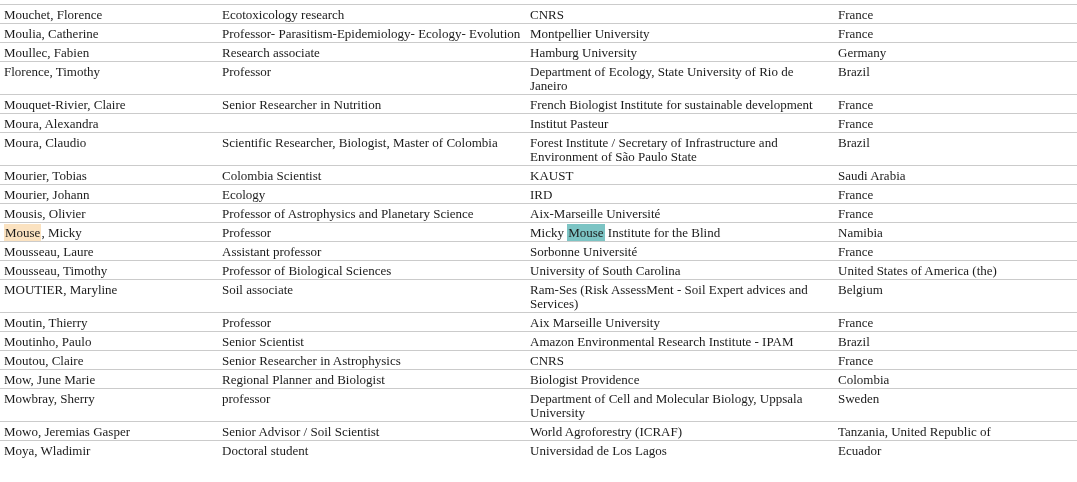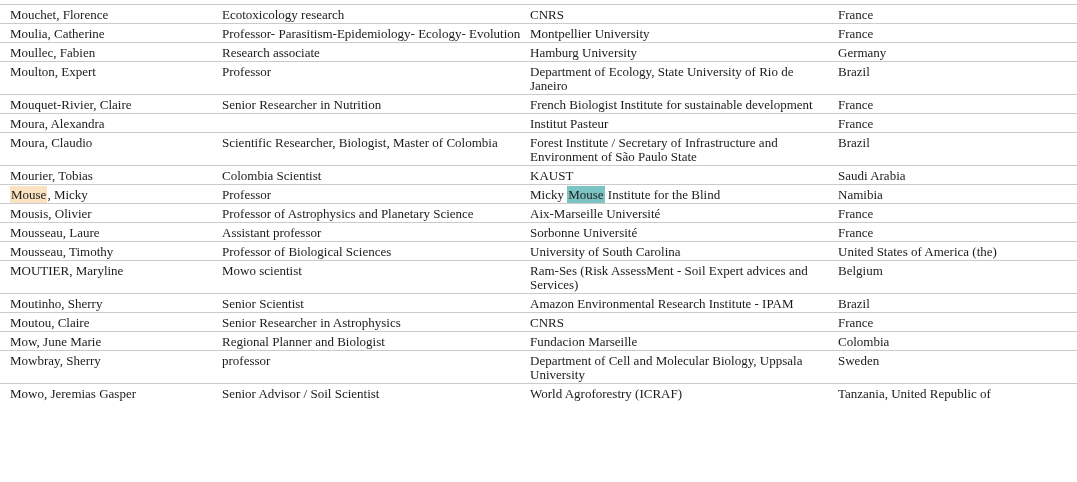--- a/index.html
+++ b/index.html
@@ -28,21 +28,21 @@
   }
   table.experts td {
     border-top: 1px solid #cbcbcb;
     vertical-align: top;
     padding: 3px 8px 1px 0;
     line-height: 14px;
     overflow: hidden;
     word-wrap: break-word;
   }
   table.experts td.col-name {
-    padding-left: 10px;
+    padding-left: 4px;
   }
   mark {
     color: inherit;
     padding: 1px 1px;
   }
 </style>
 </head>
 <body>
 
 <div class="table-viewport">
@@ -66,21 +66,21 @@
           <td class="col-institution">Montpellier University</td>
           <td class="col-country">France</td>
         </tr>
         <tr>
           <td class="col-name">Moullec, Fabien</td>
           <td class="col-title">Research associate</td>
           <td class="col-institution">Hamburg University</td>
           <td class="col-country">Germany</td>
         </tr>
         <tr>
-          <td class="col-name">Moulton, Expert</td>
+          <td class="col-name">Florence, Timothy</td>
           <td class="col-title">Professor</td>
           <td class="col-institution">Department of Ecology, State University of Rio de Janeiro</td>
           <td class="col-country">Brazil</td>
         </tr>
         <tr>
           <td class="col-name">Mouquet-Rivier, Claire</td>
           <td class="col-title">Senior Researcher in Nutrition</td>
           <td class="col-institution">French Biologist Institute for sustainable development</td>
           <td class="col-country">France</td>
         </tr>
@@ -96,74 +96,92 @@
           <td class="col-institution">Forest Institute / Secretary of Infrastructure and Environment of São Paulo State</td>
           <td class="col-country">Brazil</td>
         </tr>
         <tr>
           <td class="col-name">Mourier, Tobias</td>
           <td class="col-title">Colombia Scientist</td>
           <td class="col-institution">KAUST</td>
           <td class="col-country">Saudi Arabia</td>
         </tr>
         <tr>
-          <td class="col-name"><mark style="background-color: rgb(251, 226, 192);">Mouse</mark>, Micky</td>
-          <td class="col-title">Professor</td>
-          <td class="col-institution">Micky <mark style="background-color: rgb(124, 196, 196);">Mouse</mark> Institute for the Blind</td>
-          <td class="col-country">Namibia</td>
+          <td class="col-name">Mourier, Johann</td>
+          <td class="col-title">Ecology</td>
+          <td class="col-institution">IRD</td>
+          <td class="col-country">France</td>
         </tr>
         <tr>
           <td class="col-name">Mousis, Olivier</td>
           <td class="col-title">Professor of Astrophysics and Planetary Science</td>
           <td class="col-institution">Aix-Marseille Université</td>
           <td class="col-country">France</td>
+        </tr>
+        <tr>
+          <td class="col-name"><mark style="background-color: rgb(251, 226, 192);">Mouse</mark>, Micky</td>
+          <td class="col-title">Professor</td>
+          <td class="col-institution">Micky <mark style="background-color: rgb(124, 196, 196);">Mouse</mark> Institute for the Blind</td>
+          <td class="col-country">Namibia</td>
         </tr>
         <tr>
           <td class="col-name">Mousseau, Laure</td>
           <td class="col-title">Assistant professor</td>
           <td class="col-institution">Sorbonne Université</td>
           <td class="col-country">France</td>
         </tr>
         <tr>
           <td class="col-name">Mousseau, Timothy</td>
           <td class="col-title">Professor of Biological Sciences</td>
           <td class="col-institution">University of South Carolina</td>
           <td class="col-country">United States of America (the)</td>
         </tr>
         <tr>
           <td class="col-name">MOUTIER, Maryline</td>
-          <td class="col-title">Mowo scientist</td>
+          <td class="col-title">Soil associate</td>
           <td class="col-institution">Ram-Ses (Risk AssessMent - Soil Expert advices and Services)</td>
           <td class="col-country">Belgium</td>
         </tr>
         <tr>
-          <td class="col-name">Moutinho, Sherry</td>
+          <td class="col-name">Moutin, Thierry</td>
+          <td class="col-title">Professor</td>
+          <td class="col-institution">Aix Marseille University</td>
+          <td class="col-country">France</td>
+        </tr>
+        <tr>
+          <td class="col-name">Moutinho, Paulo</td>
           <td class="col-title">Senior Scientist</td>
           <td class="col-institution">Amazon Environmental Research Institute - IPAM</td>
           <td class="col-country">Brazil</td>
         </tr>
         <tr>
           <td class="col-name">Moutou, Claire</td>
           <td class="col-title">Senior Researcher in Astrophysics</td>
           <td class="col-institution">CNRS</td>
           <td class="col-country">France</td>
         </tr>
         <tr>
           <td class="col-name">Mow, June Marie</td>
           <td class="col-title">Regional Planner and Biologist</td>
-          <td class="col-institution">Fundacion Marseille</td>
+          <td class="col-institution">Biologist Providence</td>
           <td class="col-country">Colombia</td>
         </tr>
         <tr>
           <td class="col-name">Mowbray, Sherry</td>
           <td class="col-title">professor</td>
           <td class="col-institution">Department of Cell and Molecular Biology, Uppsala University</td>
           <td class="col-country">Sweden</td>
         </tr>
         <tr>
           <td class="col-name">Mowo, Jeremias Gasper</td>
           <td class="col-title">Senior Advisor / Soil Scientist</td>
           <td class="col-institution">World Agroforestry (ICRAF)</td>
           <td class="col-country">Tanzania, United Republic of</td>
         </tr>
+        <tr>
+          <td class="col-name">Moya, Wladimir</td>
+          <td class="col-title">Doctoral student</td>
+          <td class="col-institution">Universidad de Los Lagos</td>
+          <td class="col-country">Ecuador</td>
+        </tr>
       </tbody>
   </table>
 </div>
 
 </body></html>

